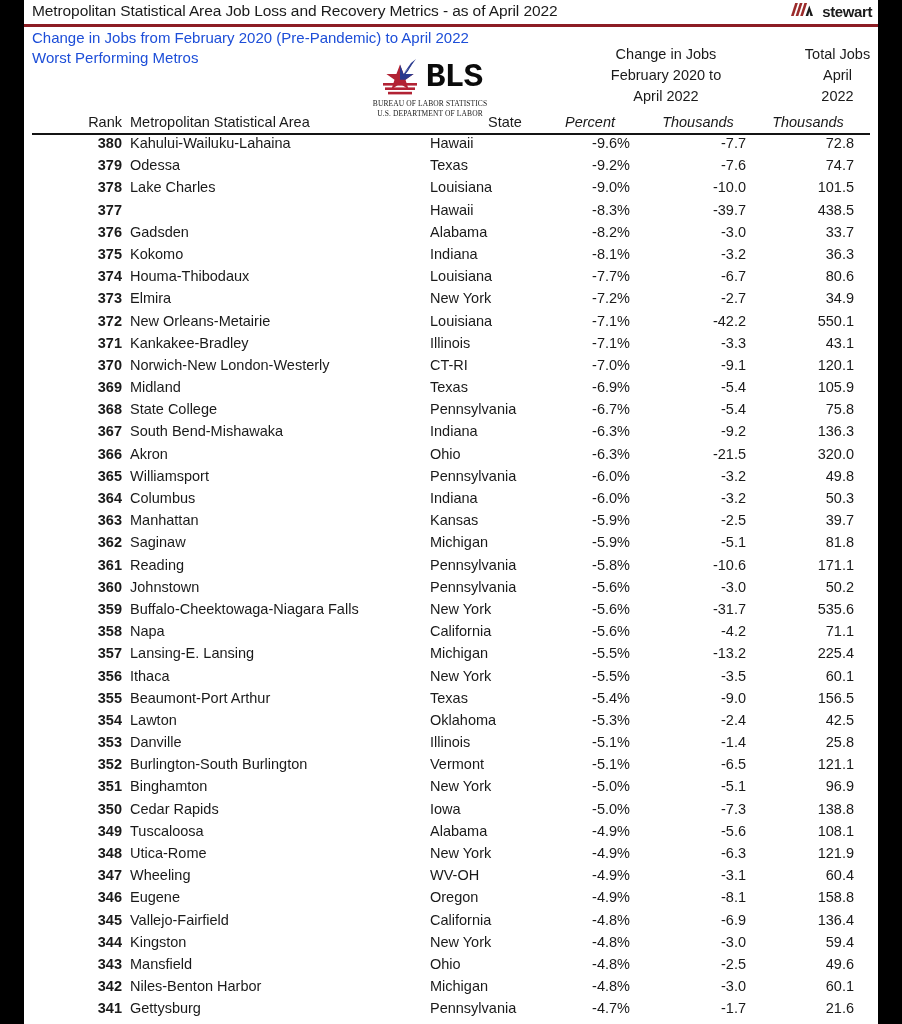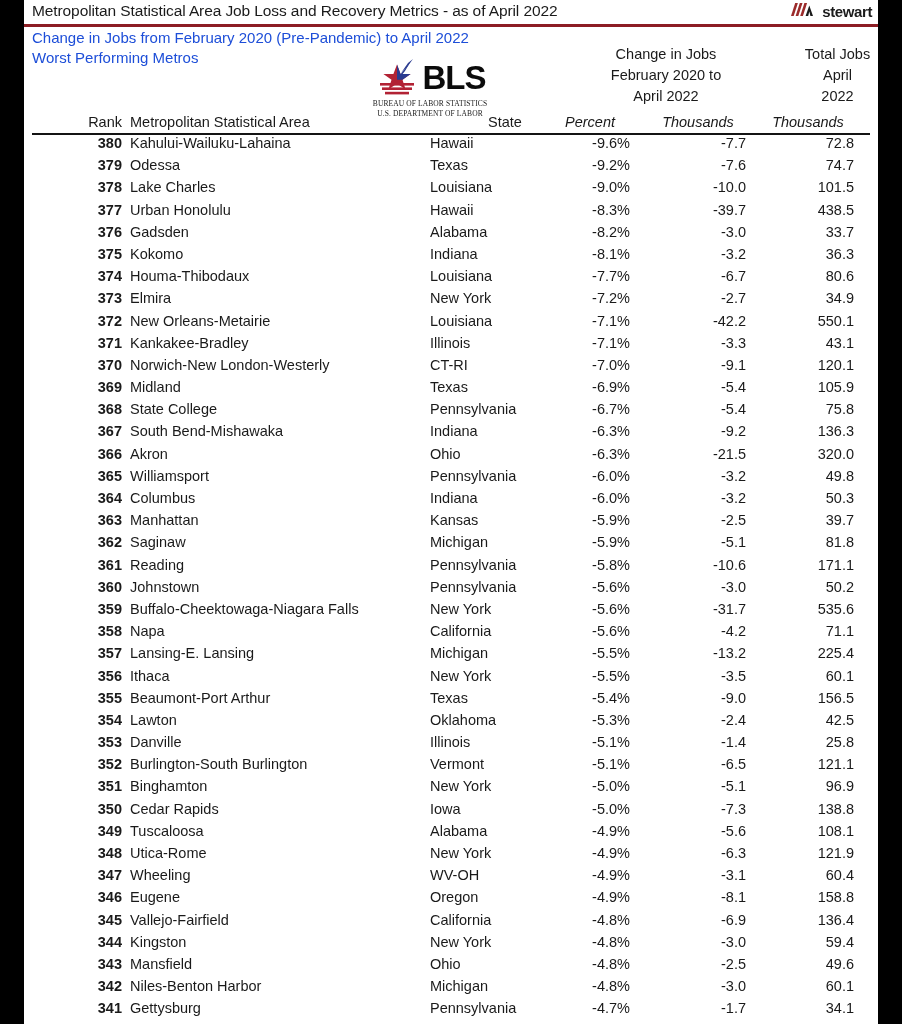--- a/index.html
+++ b/index.html
@@ -98,21 +98,21 @@
   }
   .bls-top {
     display: flex;
     align-items: center;
     justify-content: center;
     gap: 4px;
     height: 40px;
   }
   .bls-mark { width: 44px; height: 40px; display:block; }
   .bls-word {
-    font-family: Liberation Sans, sans-serif;
+    font-family: Liberation Mono, monospace;
     font-size: 33px;
     font-weight: bold;
     color: #0b0b0b;
     letter-spacing: -1px;
     line-height: 36px;
   }
   .bls-sub {
     font-family: "Liberation Serif", serif;
     font-size: 7.5px;
     color: #1a1a1a;
@@ -268,21 +268,20 @@
           <div class="rowline">
             <span class="cell c-rank">378</span>
             <span class="cell c-msa">Lake Charles</span>
             <span class="cell c-state">Louisiana</span>
             <span class="cell c-pct">-9.0%</span>
             <span class="cell c-thou">-10.0</span>
             <span class="cell c-total">101.5</span>
           </div>
           <div class="rowline">
             <span class="cell c-rank">377</span>
-            <span class="cell c-msa">Urban Honolulu</span>
             <span class="cell c-state">Hawaii</span>
             <span class="cell c-pct">-8.3%</span>
             <span class="cell c-thou">-39.7</span>
             <span class="cell c-total">438.5</span>
           </div>
           <div class="rowline">
             <span class="cell c-rank">376</span>
             <span class="cell c-msa">Gadsden</span>
             <span class="cell c-state">Alabama</span>
             <span class="cell c-pct">-8.2%</span>
@@ -560,20 +559,20 @@
             <span class="cell c-pct">-4.8%</span>
             <span class="cell c-thou">-3.0</span>
             <span class="cell c-total">60.1</span>
           </div>
           <div class="rowline">
             <span class="cell c-rank">341</span>
             <span class="cell c-msa">Gettysburg</span>
             <span class="cell c-state">Pennsylvania</span>
             <span class="cell c-pct">-4.7%</span>
             <span class="cell c-thou">-1.7</span>
-            <span class="cell c-total">34.1</span>
+            <span class="cell c-total">21.6</span>
           </div>
         </div>
     </div>
     <div class="header-rule"></div>
 
   </div>
 </div>
 
 </body></html>

